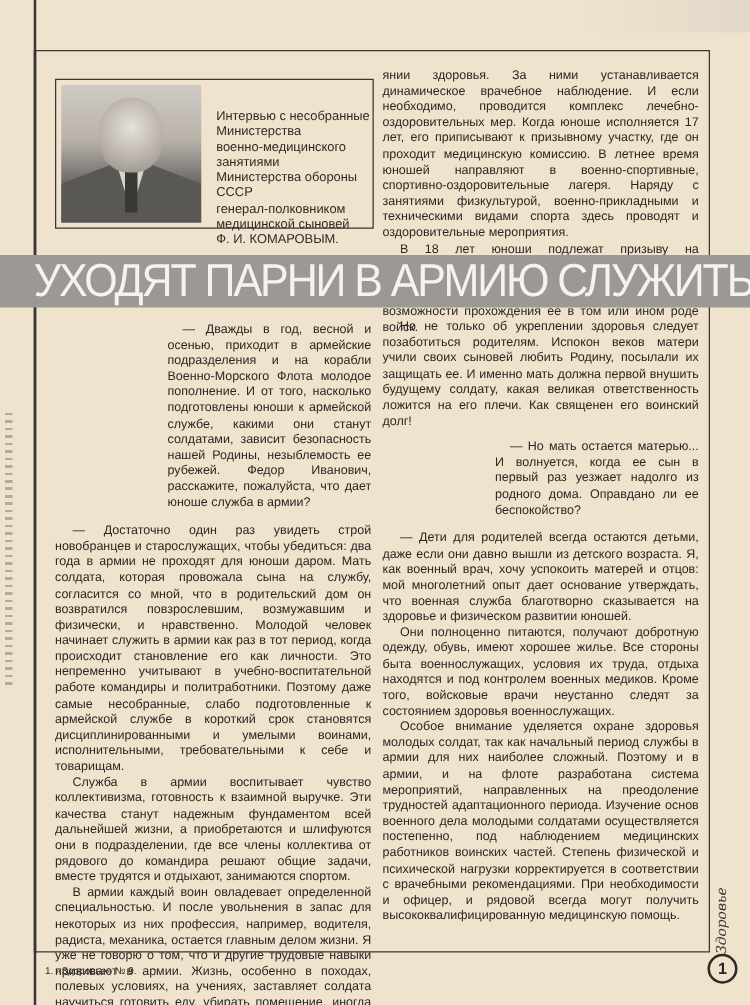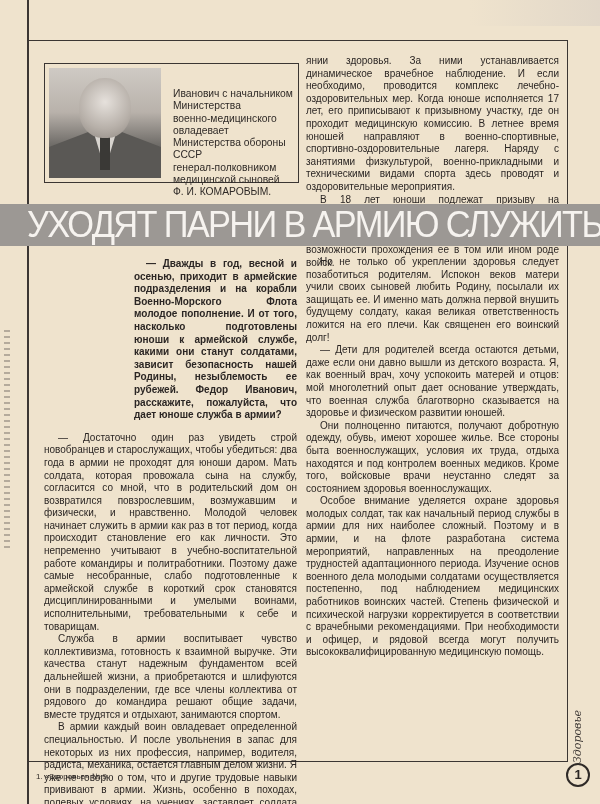--- a/index.html
+++ b/index.html
@@ -11,21 +11,21 @@
   .photo .head{position:absolute;left:30px;top:10px;width:52px;height:60px;border-radius:48% 48% 45% 45%;background:radial-gradient(circle at 50% 40%,#e6e1dc 0%,#b7b0a9 60%,#8f8882 100%);}
   .photo .coat{position:absolute;left:0;top:64px;width:112px;height:50px;background:#5a5855;clip-path:polygon(0 30%,35% 0,65% 0,100% 30%,100% 100%,0 100%);}
   .photo .shirt{position:absolute;left:44px;top:62px;width:24px;height:40px;background:#d8d4cf;clip-path:polygon(0 0,100% 0,50% 100%);}
   .photo .tie{position:absolute;left:51px;top:68px;width:10px;height:34px;background:#3a3936;}
   .intro-text{position:absolute;left:128px;top:24px;width:122px;font-size:10.3px;line-height:12.3px;color:#2f2a27;}
   .intro-text div{white-space:nowrap;}
   .banner{position:absolute;left:0;top:204px;width:600px;height:42px;background:#9c9894;}
   .banner-title{position:absolute;left:27px;top:203px;width:573px;font-family:"Liberation Sans",sans-serif;font-size:37px;line-height:44px;letter-spacing:-1.8px;color:#f6f3ef;white-space:nowrap;transform:scaleX(0.93);transform-origin:left;}
   .col{position:absolute;font-size:10px;line-height:12.6px;text-align:justify;color:#2b2624;}
   .col p{margin:0;text-indent:14px;}
-  .col p.q{font-weight:bold;text-indent:12px;margin:2px 0 10px 90px;}
+  .col p.q{font-weight:normal;text-indent:12px;margin:2px 0 10px 90px;}
   .col p.gap{margin-top:8px;}
   .col1{left:44px;top:256px;width:253px;}
   .col2top{left:306px;top:55px;width:253px;}
   .col2{left:306px;top:256px;width:253px;}
   .footnote{position:absolute;left:36px;top:772px;font-size:8px;color:#2f2a27;}
   .pagenum{position:absolute;left:566px;top:763px;width:20px;height:20px;border:2px solid #2f2a27;border-radius:50%;font-weight:bold;font-size:13px;text-align:center;line-height:20px;background:#efe3cd;}
   .logo{position:absolute;left:571px;top:705px;width:14px;height:58px;font-family:"DejaVu Serif",serif;font-style:italic;font-size:11px;color:#3b3633;writing-mode:vertical-rl;transform:rotate(180deg);}
   .spine{position:absolute;left:4px;top:330px;width:6px;height:220px;background:repeating-linear-gradient(180deg,#8e857b 0 2px,transparent 2px 6px);opacity:.6;}
   .scanshade{position:absolute;left:470px;top:0;width:130px;height:26px;background:linear-gradient(90deg,transparent,#d9d0c6);opacity:.6;}
 </style>
@@ -38,24 +38,24 @@
 <div class="frame"></div>
 
 <div class="intro-box">
   <div class="photo">
     <div class="coat"></div>
     <div class="shirt"></div>
     <div class="tie"></div>
     <div class="head"></div>
   </div>
   <div class="intro-text">
-    <div>Иванович с начальником</div>
+    <div>Интервью с несобранные</div>
     <div>Министерства</div>
     <div>военно-медицинского</div>
-    <div>овладевает</div>
+    <div>занятиями</div>
     <div>Министерства обороны</div>
     <div>СССР</div>
     <div>генерал-полковником</div>
     <div>медицинской сыновей</div>
     <div>Ф. И. КОМАРОВЫМ.</div>
   </div>
 </div>
 
 <div class="col col2top">
   <p style="text-indent:0">янии здоровья. За ними устанавливается динамическое врачебное наблюдение. И если необходимо, проводится комплекс лечебно-оздоровительных мер. Когда юноше исполняется 17 лет, его приписывают к призывному участку, где он проходит медицинскую комиссию. В летнее время юношей направляют в военно-спортивные, спортивно-оздоровительные лагеря. Наряду с занятиями физкультурой, военно-прикладными и техническими видами спорта здесь проводят и оздоровительные мероприятия.</p>
@@ -68,20 +68,21 @@
 <div class="col col1">
   <p class="q">— Дважды в год, весной и осенью, приходит в армейские подразделения и на корабли Военно-Морского Флота молодое пополнение. И от того, насколько подготовлены юноши к армейской службе, какими они станут солдатами, зависит безопасность нашей Родины, незыблемость ее рубежей. Федор Иванович, расскажите, пожалуйста, что дает юноше служба в армии?</p>
   <p>— Достаточно один раз увидеть строй новобранцев и старослужащих, чтобы убедиться: два года в армии не проходят для юноши даром. Мать солдата, которая провожала сына на службу, согласится со мной, что в родительский дом он возвратился повзрослевшим, возмужавшим и физически, и нравственно. Молодой человек начинает служить в армии как раз в тот период, когда происходит становление его как личности. Это непременно учитывают в учебно-воспитательной работе командиры и политработники. Поэтому даже самые несобранные, слабо подготовленные к армейской службе в короткий срок становятся дисциплинированными и умелыми воинами, исполнительными, требовательными к себе и товарищам.</p>
   <p>Служба в армии воспитывает чувство коллективизма, готовность к взаимной выручке. Эти качества станут надежным фундаментом всей дальнейшей жизни, а приобретаются и шлифуются они в подразделении, где все члены коллектива от рядового до командира решают общие задачи, вместе трудятся и отдыхают, занимаются спортом.</p>
   <p>В армии каждый воин овладевает определенной специальностью. И после увольнения в запас для некоторых из них профессия, например, водителя, радиста, механика, остается главным делом жизни. Я уже не говорю о том, что и другие трудовые навыки прививают в армии. Жизнь, особенно в походах, полевых условиях, на учениях, заставляет солдата научиться готовить еду, убирать помещение, иногда починить свою одежду.</p>
 
 </div>
 
 <div class="col col2">
   <p>Но не только об укреплении здоровья следует позаботиться родителям. Испокон веков матери учили своих сыновей любить Родину, посылали их защищать ее. И именно мать должна первой внушить будущему солдату, какая великая ответственность ложится на его плечи. Как священен его воинский долг!</p>
+  <p class="q gap">— Но мать остается матерью... И волнуется, когда ее сын в первый раз уезжает надолго из родного дома. Оправдано ли ее беспокойство?</p>
   <p>— Дети для родителей всегда остаются детьми, даже если они давно вышли из детского возраста. Я, как военный врач, хочу успокоить матерей и отцов: мой многолетний опыт дает основание утверждать, что военная служба благотворно сказывается на здоровье и физическом развитии юношей.</p>
   <p>Они полноценно питаются, получают добротную одежду, обувь, имеют хорошее жилье. Все стороны быта военнослужащих, условия их труда, отдыха находятся и под контролем военных медиков. Кроме того, войсковые врачи неустанно следят за состоянием здоровья военнослужащих.</p>
   <p>Особое внимание уделяется охране здоровья молодых солдат, так как начальный период службы в армии для них наиболее сложный. Поэтому и в армии, и на флоте разработана система мероприятий, направленных на преодоление трудностей адаптационного периода. Изучение основ военного дела молодыми солдатами осуществляется постепенно, под наблюдением медицинских работников воинских частей. Степень физической и психической нагрузки корректируется в соответствии с врачебными рекомендациями. При необходимости и офицер, и рядовой всегда могут получить высококвалифицированную медицинскую помощь.</p>
 
 </div>
 
 <div class="logo">Здоровье</div>
 <div class="pagenum">1</div>
 <div class="footnote">1. «Здоровье» № 9.</div>
 

